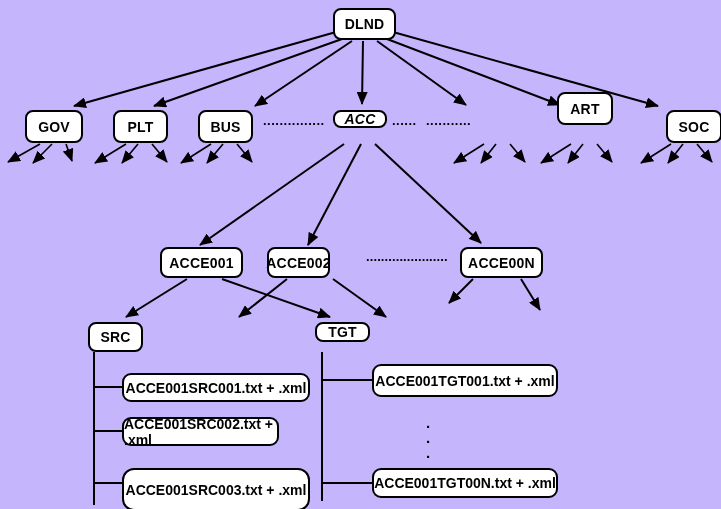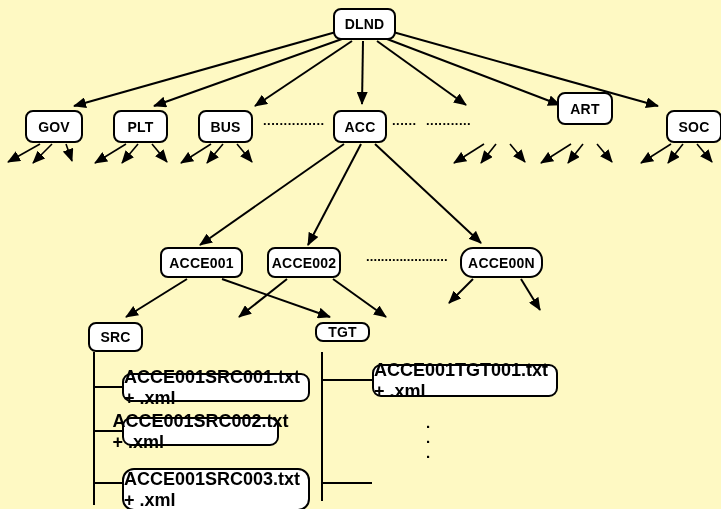--- a/index.html
+++ b/index.html
@@ -1,19 +1,19 @@
 <!DOCTYPE html>
 <html><head>
 <meta charset="utf-8">
 <style>
   html,body{margin:0;padding:0;background:#ffffff;}
   .canvas{
     position:relative;
     width:721px;height:509px;
-    background:#fef9c3;
+    background:#c4b5fd;
     font-family:"Liberation Sans", sans-serif;
     overflow:hidden;
   }
   .wires{position:absolute;left:0;top:0;width:721px;height:509px;}
   .node{
     position:absolute;
     box-sizing:border-box;
     border:2px solid #000000;
     border-radius:8px;
     background:#ffffff;
@@ -22,21 +22,21 @@
     z-index:2;
     letter-spacing:0.2px;
   }
   .file{
     position:absolute;
     box-sizing:border-box;
     border:2px solid #000000;
     border-radius:9px;
     background:#ffffff;
     display:flex;align-items:center;justify-content:center;
-    font-weight:700;font-size:18px;color:#000000;
+    font-weight:700;font-size:14px;color:#000000;
     z-index:2;
   }
   .dots{
     position:absolute;
     font-weight:700;font-size:13px;color:#000000;
     line-height:14px;
     letter-spacing:0.5px;
     white-space:nowrap;
     z-index:1;
   }
@@ -119,40 +119,41 @@
       <line x1="322" y1="380" x2="372" y2="380"></line>
       <line x1="322" y1="483" x2="372" y2="483"></line>
     </g>
   </svg>
 
   <div class="node" style="left:333px;top:8px;width:63px;height:32px;">DLND</div>
 
   <div class="node" style="left:25px;top:110px;width:58px;height:33px;">GOV</div>
   <div class="node" style="left:113px;top:110px;width:55px;height:33px;">PLT</div>
   <div class="node" style="left:198px;top:110px;width:55px;height:33px;">BUS</div>
-  <div class="node" style="left:333px;top:110px;width:54px;height:33px;">ACC</div>
+  <div class="node" style="left:333px;top:110px;width:54px;height:18px;font-style:italic;">ACC</div>
   <div class="node" style="left:557px;top:92px;width:56px;height:33px;">ART</div>
   <div class="node" style="left:657px;top:110px;width:56px;height:33px;margin-left:9px;">SOC</div>
 
   <div class="dots" style="left:263px;top:114px;">...............</div>
   <div class="dots" style="left:392px;top:114px;">......</div>
   <div class="dots" style="left:426px;top:114px;">...........</div>
 
   <div class="node" style="left:160px;top:247px;width:83px;height:31px;">ACCE001</div>
-  <div class="node" style="left:267px;top:247px;width:74px;height:31px;">ACCE002</div>
-  <div class="node" style="left:460px;top:247px;width:83px;height:31px;border-radius:13px;">ACCE00N</div>
+  <div class="node" style="left:267px;top:247px;width:63px;height:31px;">ACCE002</div>
+  <div class="node" style="left:460px;top:247px;width:83px;height:31px;">ACCE00N</div>
 
   <div class="dots" style="left:366px;top:250px;letter-spacing:0.1px;">......................</div>
 
   <div class="node" style="left:88px;top:322px;width:55px;height:30px;">SRC</div>
   <div class="node" style="left:315px;top:322px;width:55px;height:20px;">TGT</div>
 
   <div class="file" style="left:122px;top:373px;width:188px;height:29px;">ACCE001SRC001.txt + .xml</div>
   <div class="file" style="left:122px;top:417px;width:157px;height:29px;">ACCE001SRC002.txt + .xml</div>
   <div class="file" style="left:122px;top:468px;width:188px;height:43px;border-radius:12px;">ACCE001SRC003.txt + .xml</div>
 
   <div class="file" style="left:372px;top:364px;width:186px;height:33px;">ACCE001TGT001.txt + .xml</div>
+  <div class="file" style="left:372px;top:468px;width:186px;height:30px;">ACCE001TGT00N.txt + .xml</div>
 
   <div class="vdots" style="left:423px;top:415px;width:10px;">.
 .
 .</div>
 
 </div>
 
 </body></html>

